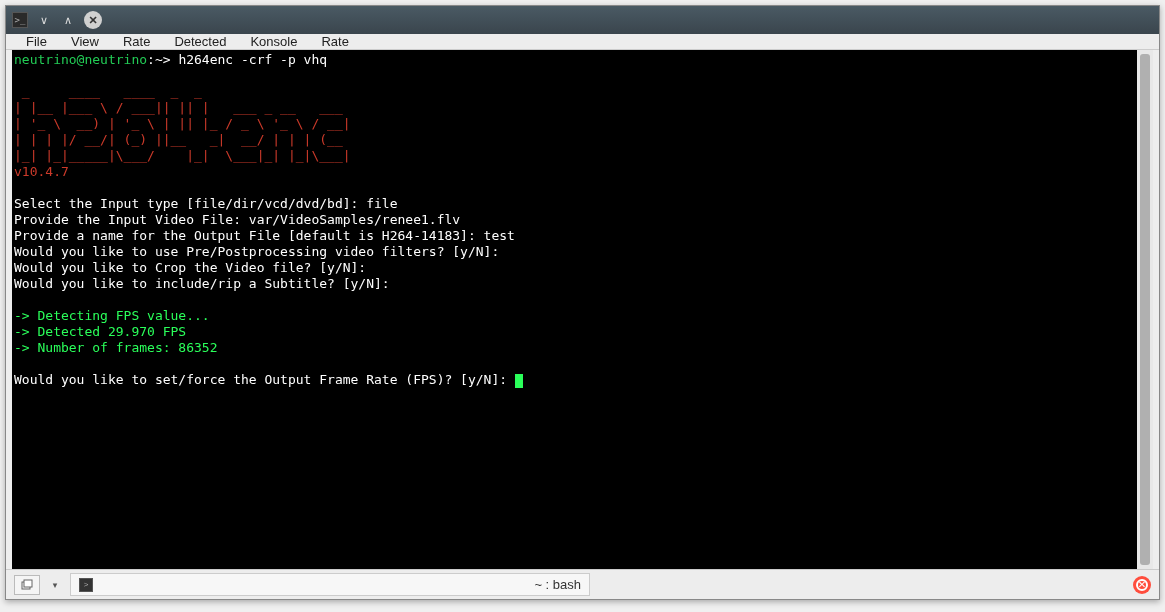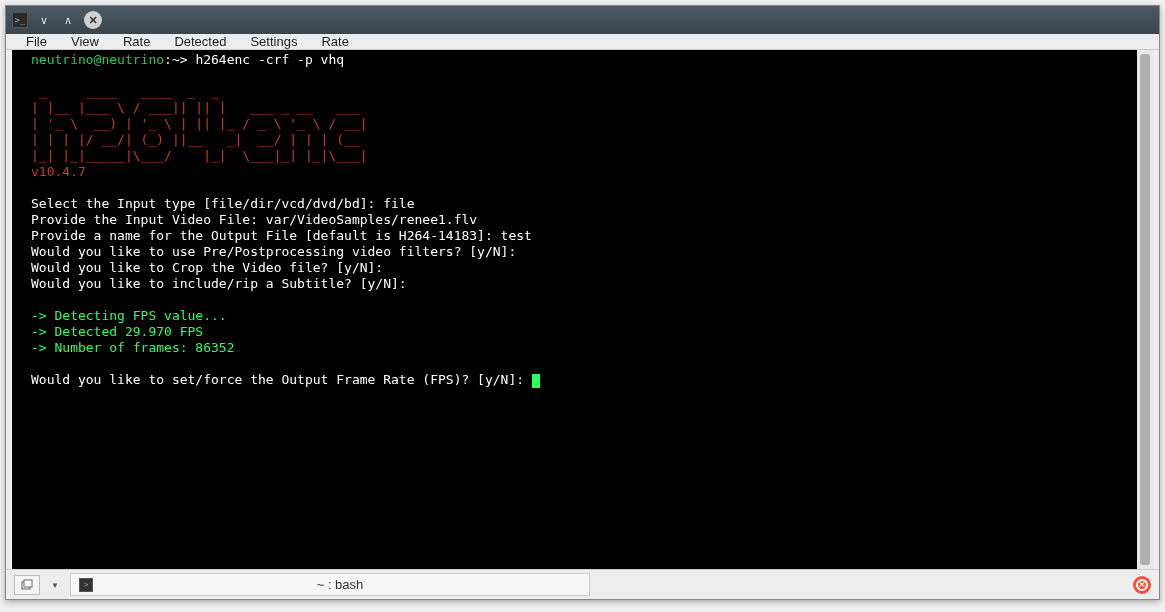--- a/index.html
+++ b/index.html
@@ -62,21 +62,21 @@
       margin: 0 6px 0 6px;
       position:relative;
     }
     .terminal {
       flex:1;
       background:#000;
       color:#fff;
       font-family: "DejaVu Sans Mono", "Courier New", monospace;
       font-size: 13px;
       line-height: 16px;
-      padding: 2px 19px;
+      padding: 2px 2px;
       white-space: pre;
       overflow:hidden;
     }
     .scrollbar {
       width: 16px;
       background:#e8e8e8;
       display:flex;flex-direction:column;align-items:center;
       padding:2px 0;
     }
     .scrollbar-thumb {
@@ -113,21 +113,21 @@
       padding:3px 8px;
       flex:1;
       border:1px solid #ccc;
       background:#f7f7f7;
       max-width:520px;
     }
     .sb-tab-icon {
       width:14px;height:14px;background:#333;border:1px solid #555;
       display:flex;align-items:center;justify-content:center;color:#aaa;font-size:8px;
     }
-    .sb-tab-label { flex:1; text-align:center; font-size:13px; color:#333; }
+    .sb-tab-label { flex:1; text-align:right; font-size:13px; color:#333; }
     .sb-close-all {
       width:18px;height:18px;border-radius:50%;
       background:#ff4d3d;display:flex;align-items:center;justify-content:center;
       cursor:pointer; margin-left:auto;
     }
     .sb-close-all::before{
       content:"";width:8px;height:8px;border:2px solid #fff;border-radius:50%;
       background:transparent; position:relative;
     }
     .sb-close-all{position:relative;}
@@ -147,21 +147,21 @@
       <div class="tb-btn">∧</div>
       <div class="tb-btn tb-close">✕</div>
     </div>
   </div>
 
   <div class="menubar">
     <div class="menu-item">File</div>
     <div class="menu-item">View</div>
     <div class="menu-item">Rate</div>
     <div class="menu-item">Detected</div>
-    <div class="menu-item">Settings</div>
+    <div class="menu-item">Konsole</div>
     <div class="menu-item">Rate</div>
   </div>
 
   <div class="terminal-wrap">
     <div class="terminal"><span class="prompt-green">neutrino@neutrino</span><span>:~&gt; </span><span>h264enc -crf -p vhq</span>
 
 <span class="ascii-red"> _     ____   ____  _  _</span>
 <span class="ascii-red">| |__ |___ \ / ___|| || |   ___ _ __   ___</span>
 <span class="ascii-red">| '_ \  __) | '_ \ | || |_ / _ \ '_ \ / __|</span>
 <span class="ascii-red">| | | |/ __/| (_) ||__   _|  __/ | | | (__</span>

